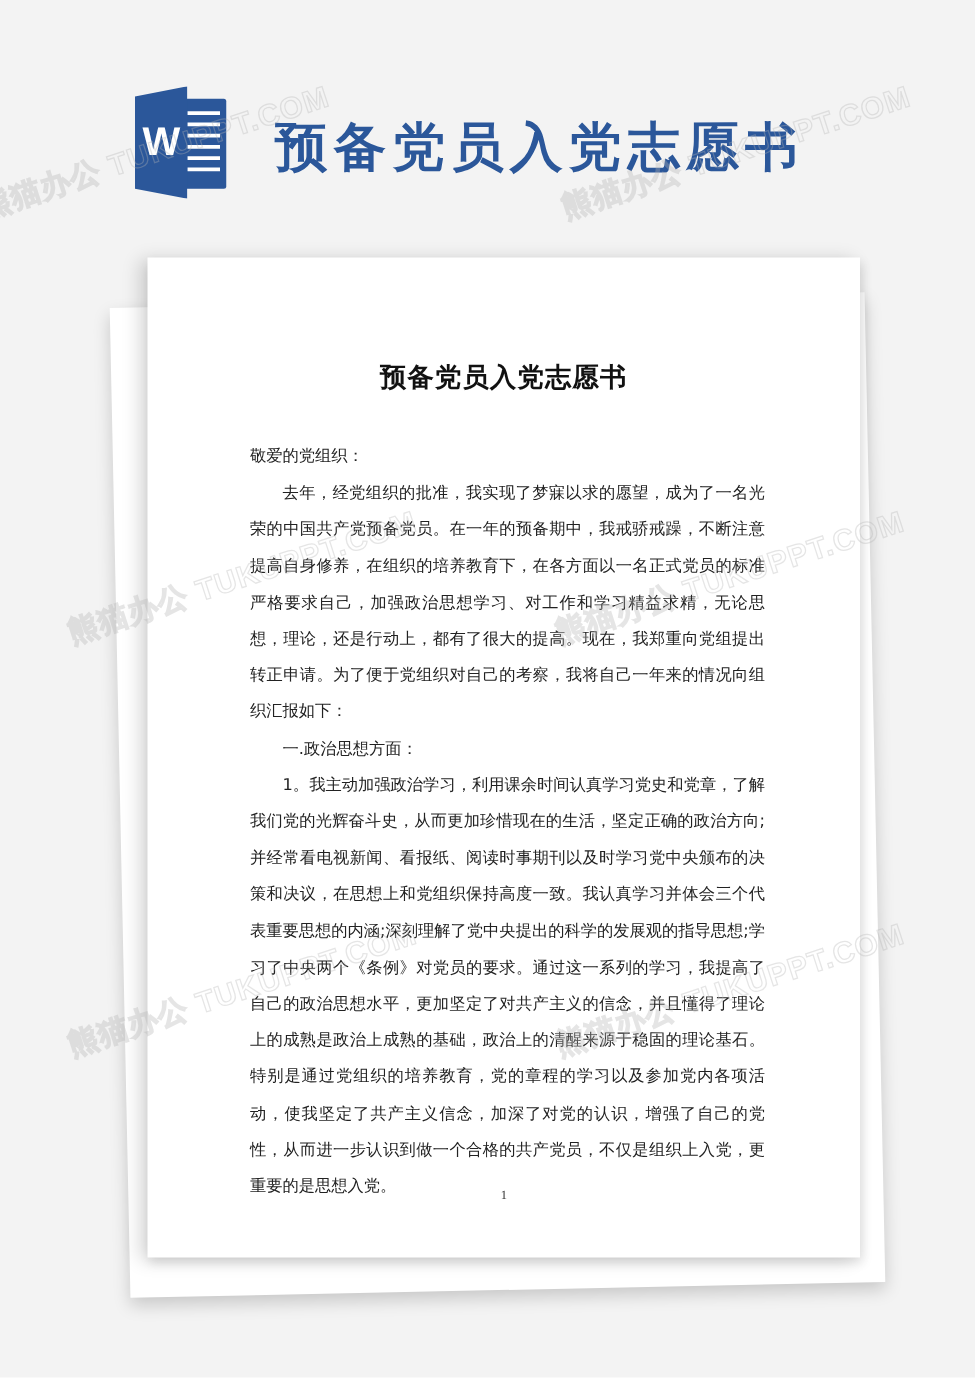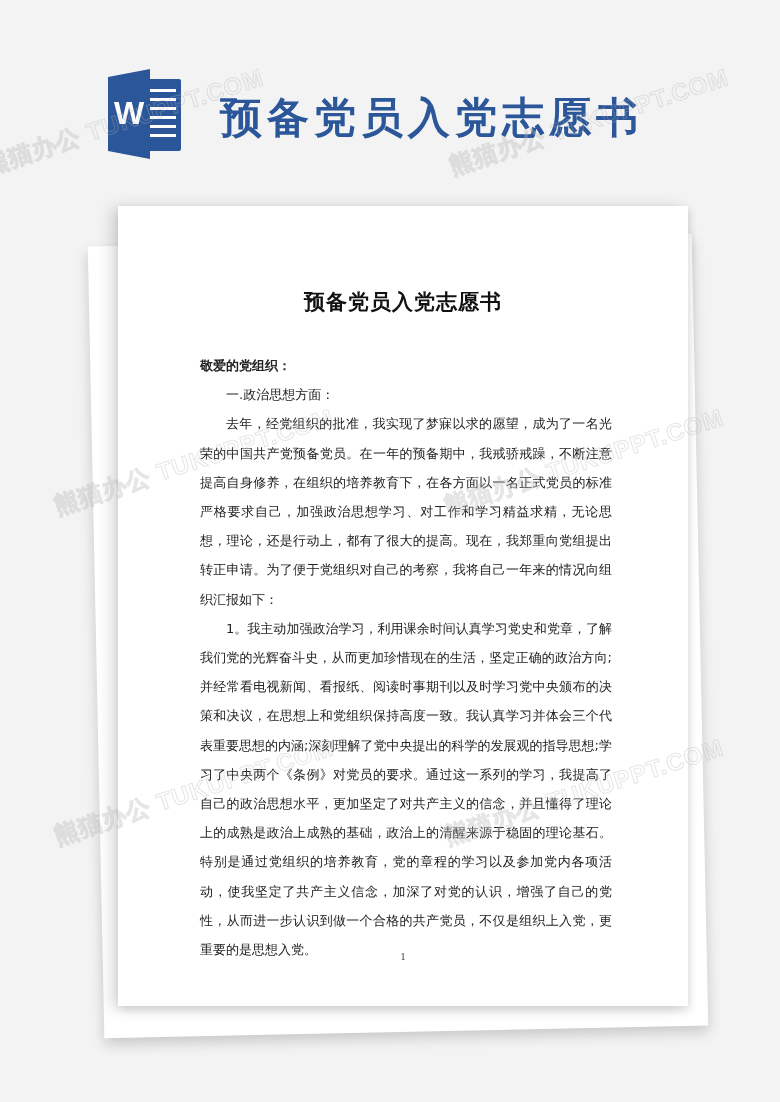--- a/index.html
+++ b/index.html
@@ -113,21 +113,20 @@
       color: #222222;
       line-height: 29.2px;
       text-align: justify;
     }
     .doc-body p {
       margin: 0;
       text-indent: 2em;
     }
     .doc-body p.salutation {
       text-indent: 0;
-      font-weight: bold;
     }
     .page-number {
       position: absolute;
       left: 0;
       right: 0;
       top: 745px;
       text-align: center;
       font-family: "Liberation Serif", serif;
       font-size: 10px;
       color: #333333;
@@ -166,22 +165,22 @@
   </div>
   <div class="banner-title">预备党员入党志愿书</div>
 </div>
 
 <div class="paper-back"></div>
 
 <div class="paper-front">
   <div class="doc-title">预备党员入党志愿书</div>
   <div class="doc-body">
     <p class="salutation">敬爱的党组织：</p>
+    <p>去年，经党组织的批准，我实现了梦寐以求的愿望，成为了一名光荣的中国共产党预备党员。在一年的预备期中，我戒骄戒躁，不断注意提高自身修养，在组织的培养教育下，在各方面以一名正式党员的标准严格要求自己，加强政治思想学习、对工作和学习精益求精，无论思想，理论，还是行动上，都有了很大的提高。现在，我郑重向党组提出转正申请。为了便于党组织对自己的考察，我将自己一年来的情况向组织汇报如下：</p>
     <p>一.政治思想方面：</p>
-    <p>去年，经党组织的批准，我实现了梦寐以求的愿望，成为了一名光荣的中国共产党预备党员。在一年的预备期中，我戒骄戒躁，不断注意提高自身修养，在组织的培养教育下，在各方面以一名正式党员的标准严格要求自己，加强政治思想学习、对工作和学习精益求精，无论思想，理论，还是行动上，都有了很大的提高。现在，我郑重向党组提出转正申请。为了便于党组织对自己的考察，我将自己一年来的情况向组织汇报如下：</p>
     <p>1。我主动加强政治学习，利用课余时间认真学习党史和党章，了解我们党的光辉奋斗史，从而更加珍惜现在的生活，坚定正确的政治方向;并经常看电视新闻、看报纸、阅读时事期刊以及时学习党中央颁布的决策和决议，在思想上和党组织保持高度一致。我认真学习并体会三个代表重要思想的内涵;深刻理解了党中央提出的科学的发展观的指导思想;学习了中央两个《条例》对党员的要求。通过这一系列的学习，我提高了自己的政治思想水平，更加坚定了对共产主义的信念，并且懂得了理论上的成熟是政治上成熟的基础，政治上的清醒来源于稳固的理论基石。特别是通过党组织的培养教育，党的章程的学习以及参加党内各项活动，使我坚定了共产主义信念，加深了对党的认识，增强了自己的党性，从而进一步认识到做一个合格的共产党员，不仅是组织上入党，更重要的是思想入党。</p>
   </div>
   <div class="page-number">1</div>
 </div>
 
 <div class="watermark" style="left:-10px; top:150px;">熊猫办公 TUKUPPT.COM</div>
 <div class="watermark" style="left:455px; top:150px;">熊猫办公 TUKUPPT.COM</div>
 <div class="watermark" style="left:60px; top:490px;">熊猫办公 TUKUPPT.COM</div>
 <div class="watermark" style="left:450px; top:490px;">熊猫办公 TUKUPPT.COM</div>
 <div class="watermark" style="left:60px; top:820px;">熊猫办公 TUKUPPT.COM</div>

